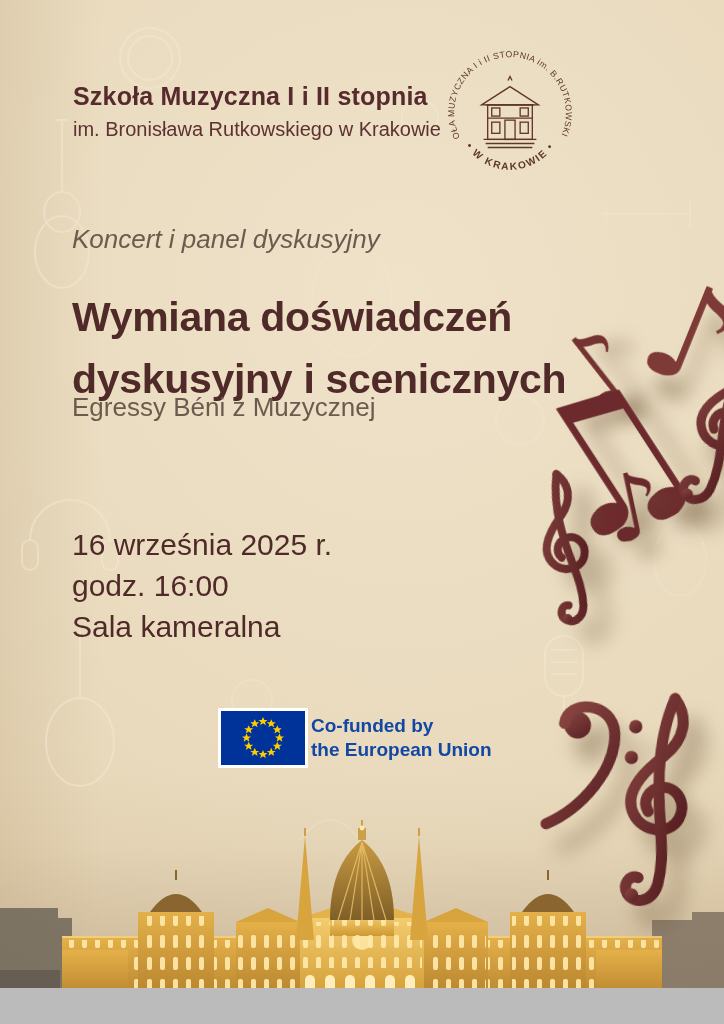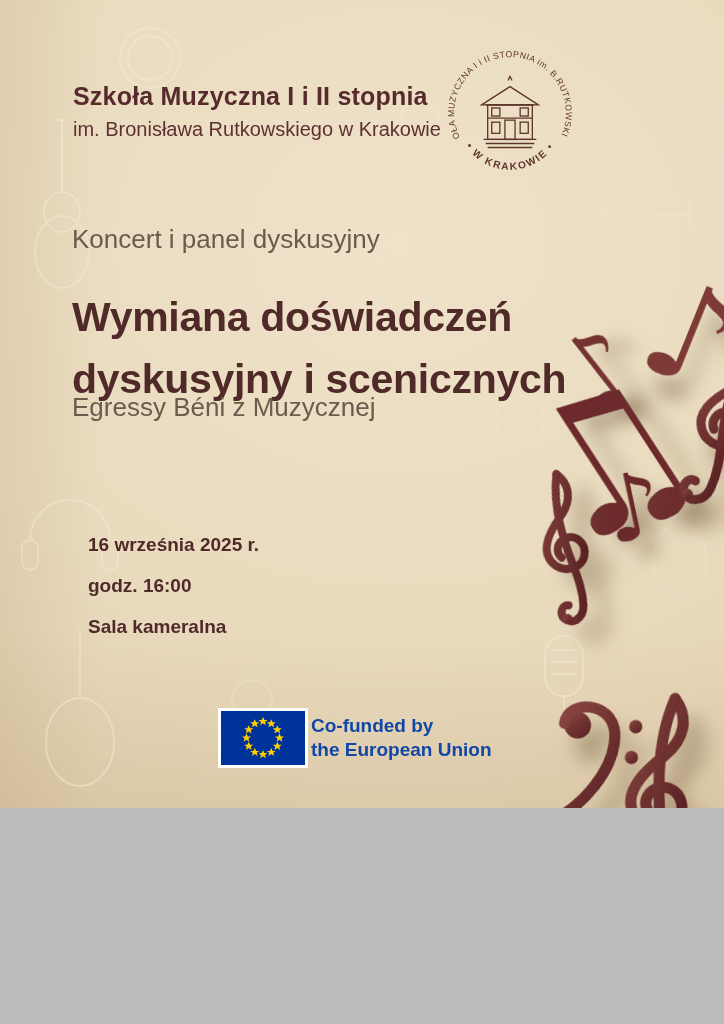--- a/index.html
+++ b/index.html
@@ -1,40 +1,40 @@
 <!DOCTYPE html>
 <html><head>
 <meta charset="utf-8">
 <style>
   * { margin:0; padding:0; box-sizing:border-box; }
   html,body { background:#bbb; }
   .poster{
-    position:relative; width:724px; height:808px; margin:0 auto; overflow:hidden;
+    position:relative; width:724px; height:988px; margin:0 auto; overflow:hidden;
     font-family:"Liberation Sans","DejaVu Sans",sans-serif;
     background:
       linear-gradient(90deg, rgba(175,148,108,.18), rgba(175,148,108,0) 14%),
       linear-gradient(0deg, rgba(170,140,100,.15), rgba(170,140,100,0) 22%),
       radial-gradient(135% 100% at 55% 30%, #efe2c9 0%, #e9dabd 52%, #ddcaa7 100%);
   }
   .bg-pattern{ position:absolute; inset:0; z-index:1; }
   
   .header{ position:absolute; left:73px; top:82px; z-index:5; color:#572b2d; }
   .school-name{ font-size:25px; font-weight:700; letter-spacing:.2px; }
   .school-patron{ font-size:20px; font-weight:400; margin-top:7px; color:#5d3130; }
   .seal{ position:absolute; left:441px; top:42px; width:138px; height:138px; z-index:5; }
   .seal text{ font-family:"Liberation Sans",sans-serif; fill:#5f362b; }
   .seal .ring-top{ font-size:8.6px; letter-spacing:.5px; }
   .seal .ring-bottom{ font-size:10px; font-weight:700; letter-spacing:1.6px; }
   
-  .kicker{ position:absolute; left:72px; top:224px; font-size:26px; color:#6b5b4e; z-index:5;}
+  .kicker{ position:absolute; left:72px; top:224px; font-size:26px; color:#6b5b4e; z-index:5;font-style:italic;}
   .title{ position:absolute; left:72px; top:258px; font-size:41px; font-weight:700;
           color:#4f2a28; line-height:62px; letter-spacing:-.3px; z-index:5;margin-top:28px;}
   .subtitle{ position:absolute; left:72px; top:388px; font-size:26px; color:#6b5b4e;
              line-height:39px; z-index:5;}
-  .details{ position:absolute; left:88px; top:524px; font-size:19px; font-weight:700;
+  .details{ position:absolute; left:72px; top:524px; font-size:30px; font-weight:400;
             color:#4f2a28; line-height:41px; z-index:5;}
   
   .eu{ position:absolute; left:218px; top:704px; display:flex; align-items:center; gap:3px; z-index:5;}
   .eu-flag{ width:90px; height:68px; display:block; }
   .eu-text{ font-size:19px; font-weight:700; color:#1247a5; line-height:24px; }
   
   .notes{ position:absolute; inset:0; z-index:4; pointer-events:none; }
   .note{ position:absolute; font-family:"DejaVu Sans",sans-serif; line-height:1;
          filter:drop-shadow(16px 20px 9px rgba(112,92,62,.45)); }
   .clef{ position:absolute; filter:drop-shadow(18px 22px 10px rgba(112,92,62,.45)); }

